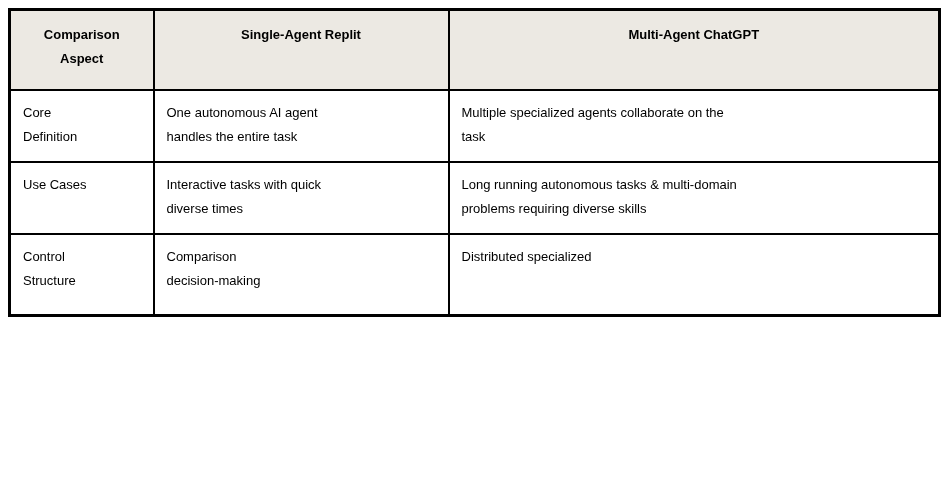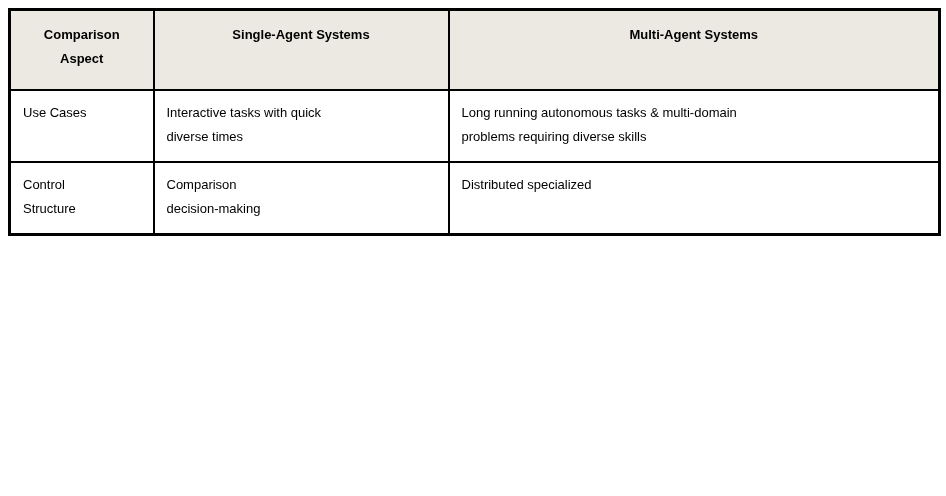--- a/index.html
+++ b/index.html
@@ -66,25 +66,33 @@
   <table class="comparison">
     <colgroup>
       <col class="c1">
       <col class="c2">
       <col class="c3">
     </colgroup>
     <thead>
       <tr>
         <th>Comparison
 Aspect</th>
-        <th>Single-Agent Systems</th>
-        <th>Multi-Agent Systems</th>
+        <th>Single-Agent Replit</th>
+        <th>Multi-Agent ChatGPT</th>
       </tr>
     </thead>
     <tbody>
+      <tr>
+        <td>Core
+Definition</td>
+        <td>One autonomous AI agent
+handles the entire task</td>
+        <td>Multiple specialized agents collaborate on the
+task</td>
+      </tr>
       <tr>
         <td>Use Cases</td>
         <td>Interactive tasks with quick
 diverse times</td>
         <td>Long running autonomous tasks &amp; multi-domain
 problems requiring diverse skills</td>
       </tr>
       <tr>
         <td>Control
 Structure</td>

